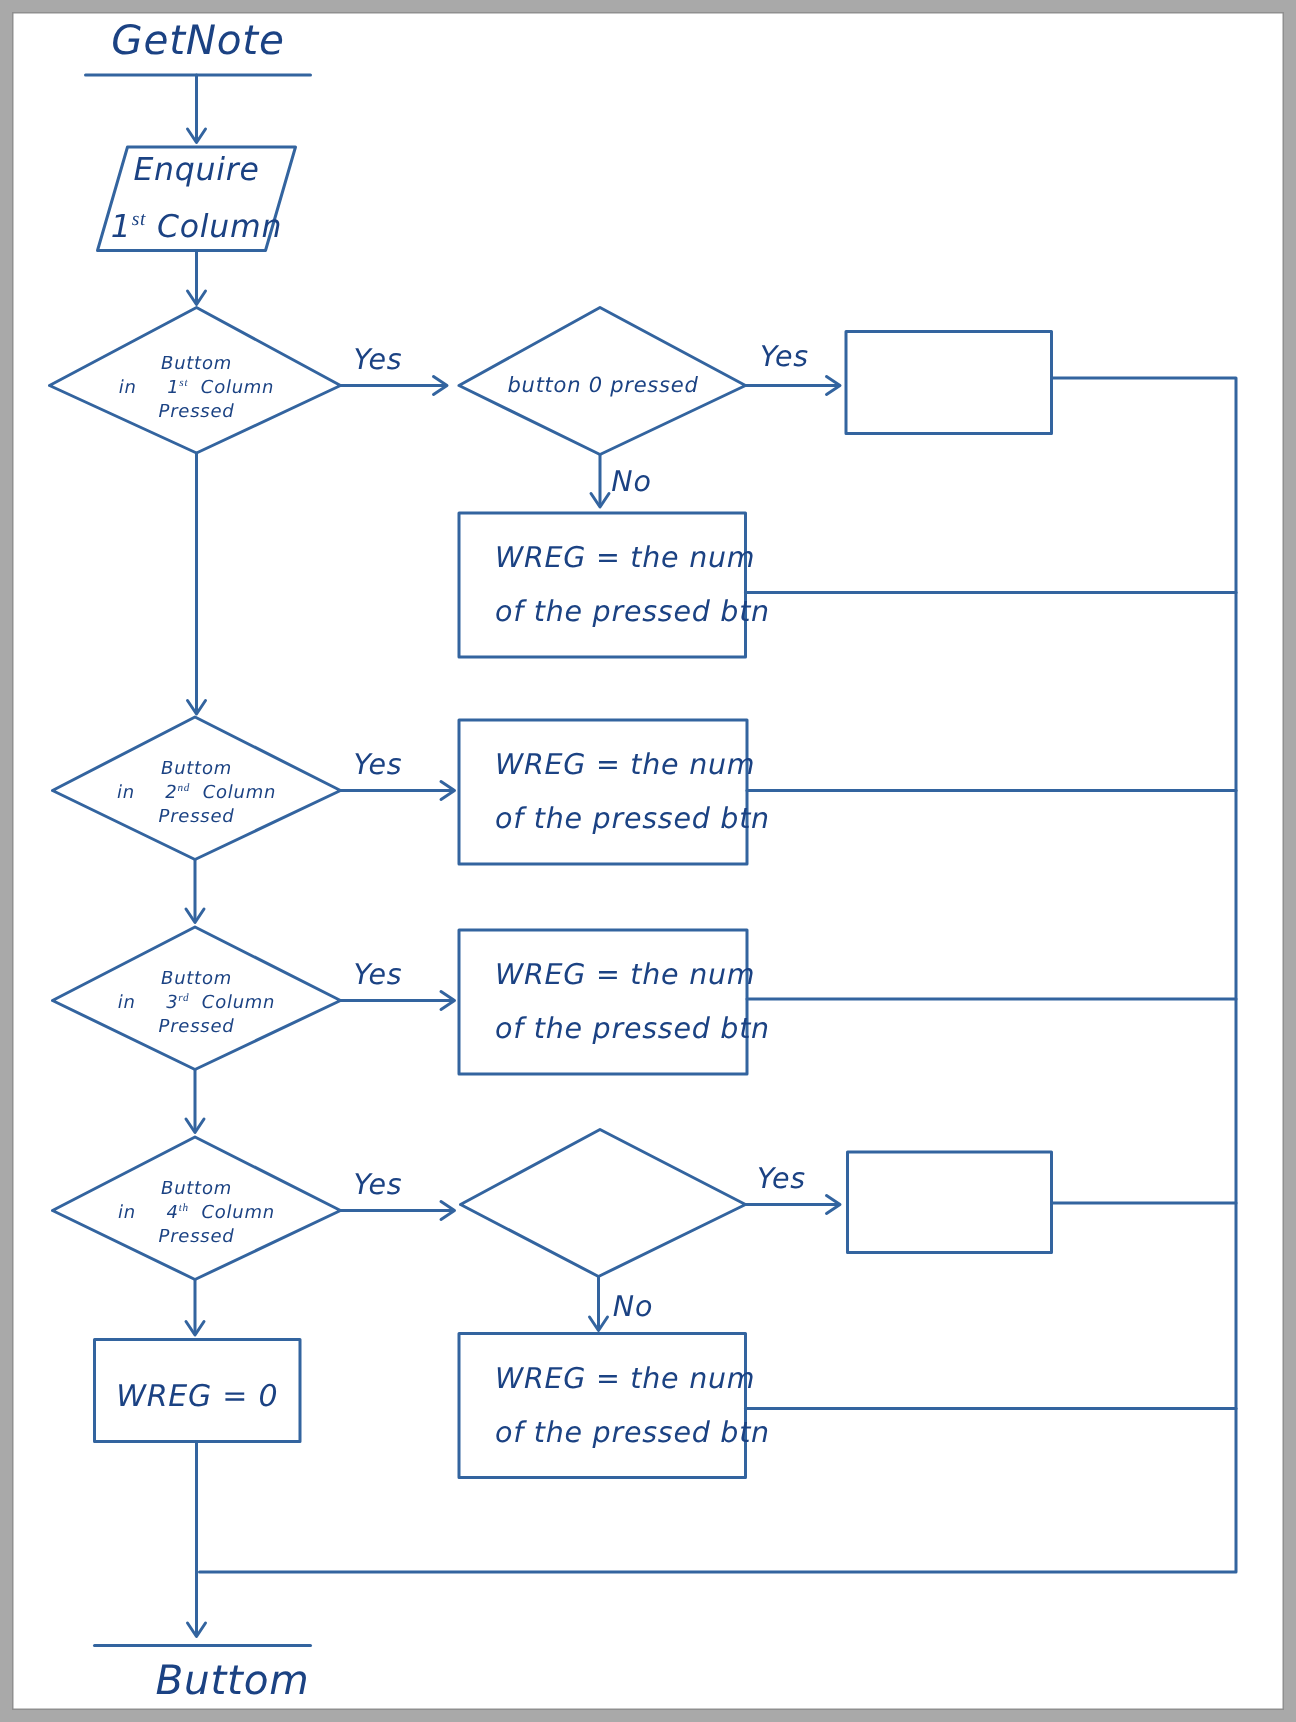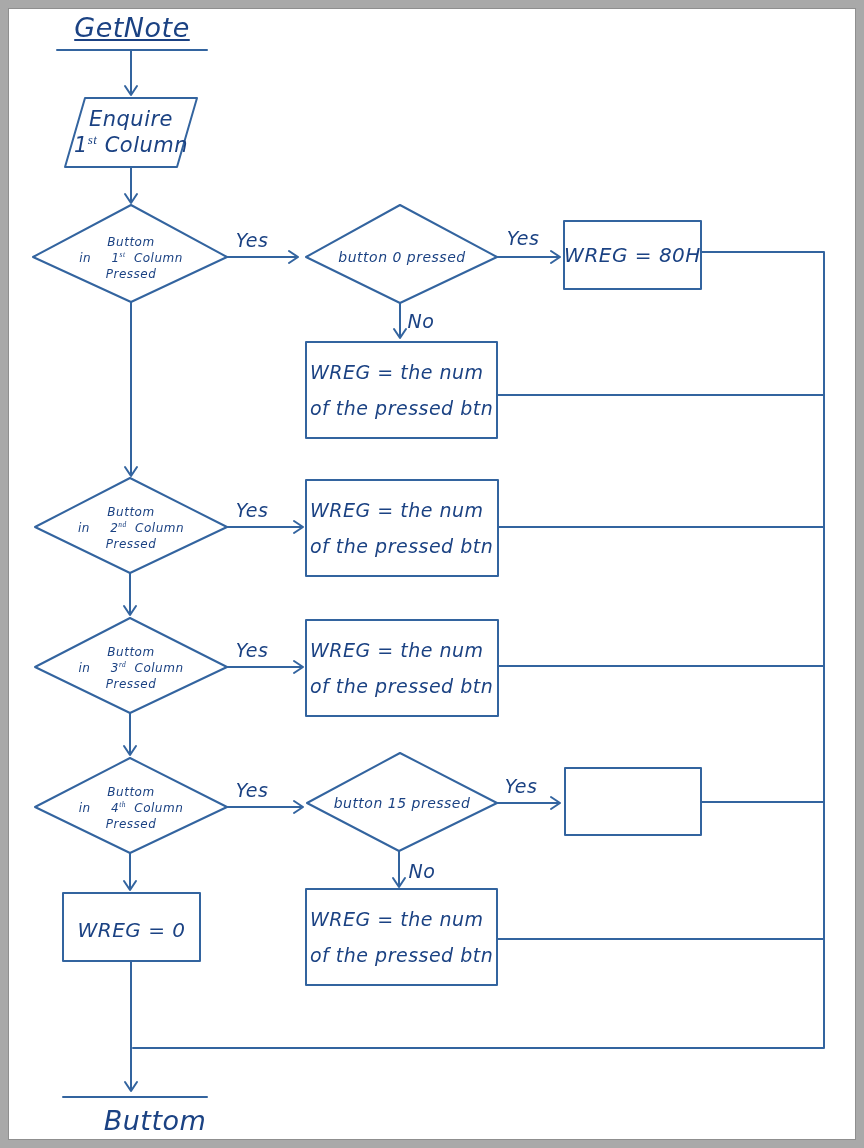--- a/index.html
+++ b/index.html
@@ -8,29 +8,29 @@
     box-shadow: inset 0 0 0 8px #a9a9a9, inset 0 0 0 9px #8f8f8f;
     font-family:"DejaVu Sans", sans-serif;overflow:hidden;
   }
   svg.strokes{position:absolute;left:0;top:0;}
   .lbl{
     position:absolute;color:#1b4283;font-style:italic;
     display:flex;flex-direction:column;align-items:center;justify-content:center;
     text-align:center;line-height:1.25;letter-spacing:0.5px;white-space:nowrap;
   }
   .lbl sup{font-size:0.62em;font-family:Liberation Serif, serif;}
-  .title{font-size:27px;text-decoration:underline;}
+  .title{font-size:27px;}
   .terminal{font-size:27px;}
-  .io-label{font-size:21px;}
+  .io-label{font-size:21px;justify-content:space-between;}
   .diamond-label{font-size:12px;line-height:1.35;}
   .diamond-label .row2 .in{margin-right:12px;}
   .diamond-label .row2 span + span{margin-left:4px;text-align:right;}
   .mid-diamond-label{font-size:14px;}
   .proc-label{font-size:20px;}
-  .num-label{font-size:19px;align-items:flex-start;text-align:left;padding-left:4px;line-height:1.9;}
+  .num-label{font-size:19px;align-items:flex-start;text-align:left;padding-left:24px;line-height:1.9;}
   .branch{font-size:19px;}
 </style>
 </head>
 <body>
 
 <div class="stage">
 
   <svg class="strokes" width="864" height="1148" viewBox="0 0 864 1148" fill="none" stroke="#33649f" stroke-width="2" stroke-linecap="round" stroke-linejoin="round">
 
     <path d="M57 50 H207"></path>
@@ -157,23 +157,20 @@
       <span class="in">in</span>
       <span><span>4</span><sup>th</sup></span>
       <span>Column</span>
     </div>
     <div class="row"><span>Pressed</span></div>
   </div>
 
   <div class="lbl mid-diamond-label" style="left:306px;top:242px;width:192px;height:32px;">
     <span>button 0 pressed</span>
   </div>
-  <div class="lbl mid-diamond-label" style="left:307px;top:788px;width:190px;height:32px;">
-    <span>button 15 pressed</span>
-  </div>
 
   <div class="lbl branch" style="left:229px;top:229px;width:46px;height:24px;">
       <span>Yes</span>
     </div>
   <div class="lbl branch" style="left:500px;top:227px;width:46px;height:24px;">
       <span>Yes</span>
     </div>
   <div class="lbl branch" style="left:404px;top:310px;width:34px;height:24px;">
       <span>No</span>
     </div>
@@ -186,23 +183,20 @@
   <div class="lbl branch" style="left:229px;top:779px;width:46px;height:24px;">
       <span>Yes</span>
     </div>
   <div class="lbl branch" style="left:498px;top:775px;width:46px;height:24px;">
       <span>Yes</span>
     </div>
   <div class="lbl branch" style="left:405px;top:860px;width:34px;height:24px;">
       <span>No</span>
     </div>
 
-  <div class="lbl proc-label" style="left:564px;top:221px;width:137px;height:68px;">
-    <span>WREG = 80H</span>
-  </div>
   <div class="lbl proc-label" style="left:63px;top:893px;width:137px;height:74px;">
     <span>WREG = 0</span>
   </div>
 
   <div class="lbl num-label" style="left:306px;top:342px;width:191px;height:96px;">
     <span>WREG =  the num</span>
     <span>of the pressed btn</span>
   </div>
   <div class="lbl num-label" style="left:306px;top:480px;width:192px;height:96px;">
     <span>WREG =  the num</span>

